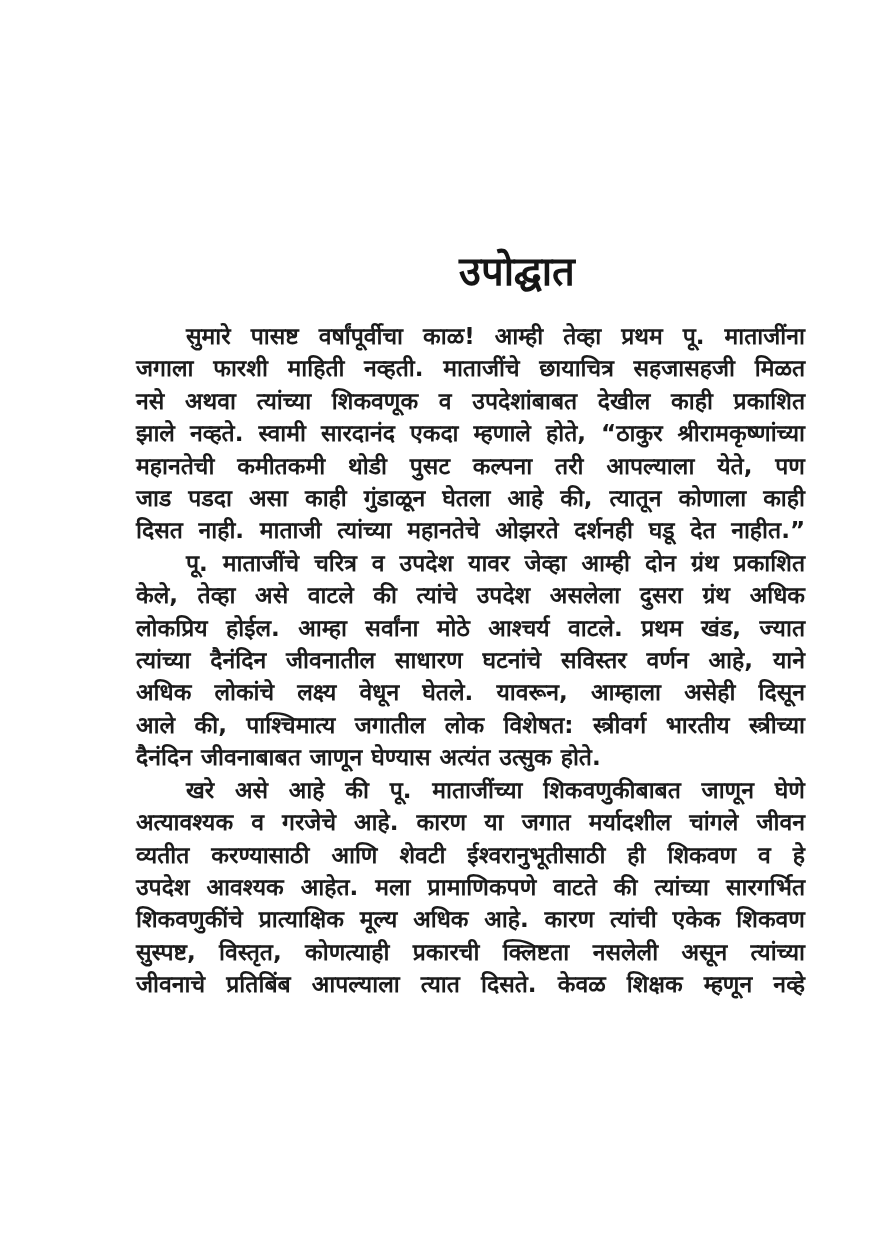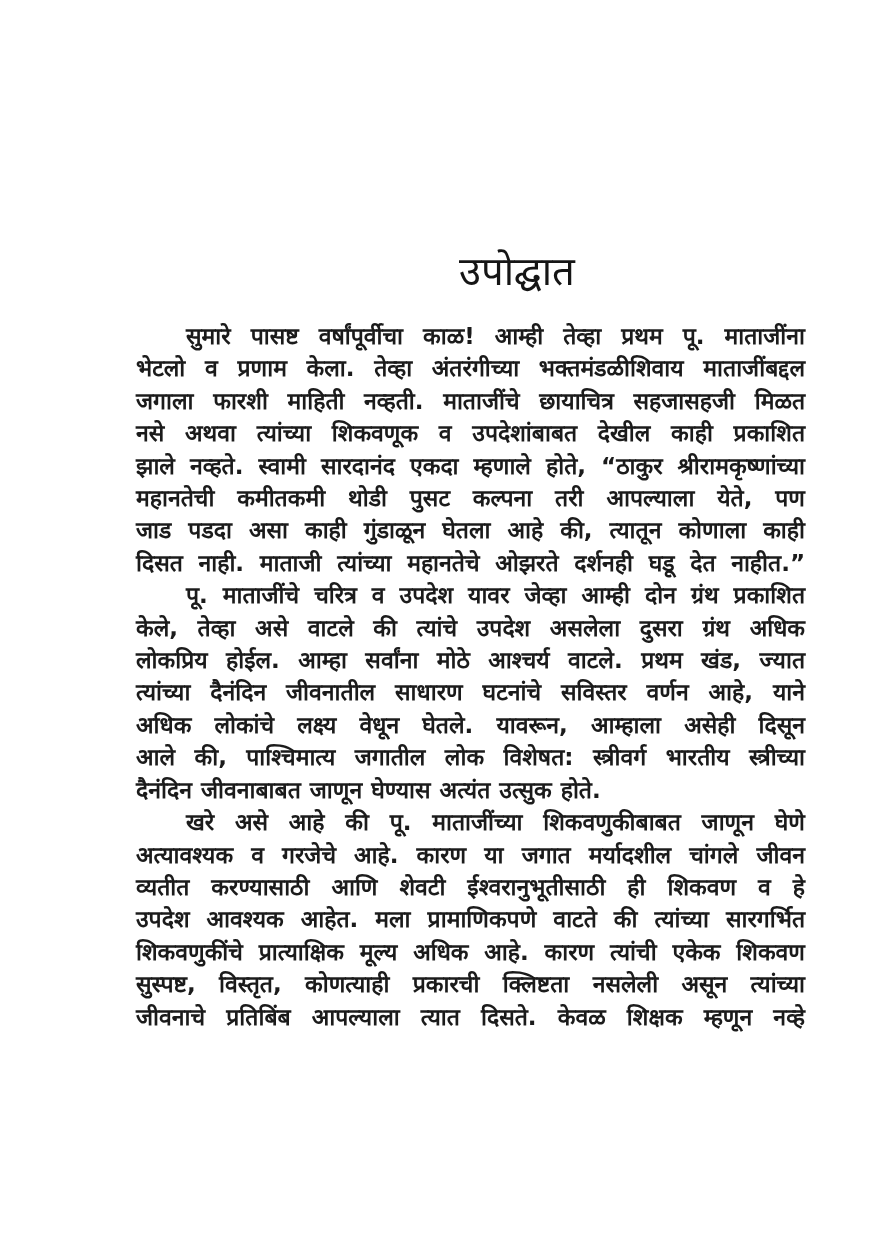--- a/index.html
+++ b/index.html
@@ -16,21 +16,21 @@
     font-family: "DejaVu Sans", sans-serif;
     color: #1b1b1b;
   }
   .title {
     position: absolute;
     top: 242px;
     left: 517px;
     transform: translateX(-50%);
     margin: 0;
     font-size: 40px;
-    font-weight: normal;
+    font-weight: bold;
     white-space: nowrap;
     color: #151515;
   }
   .body-block {
     position: absolute;
     left: 136px;
     top: 320px;
     width: 669px;
   }
   .para {
@@ -57,21 +57,20 @@
 <body>
 
 <div class="page">
 
   <h1 class="title">उपोद्घात</h1>
 
   <div class="body-block">
 
     <div class="para">
       <div class="line indent">सुमारे पासष्ट वर्षांपूर्वीचा काळ! आम्ही तेव्हा प्रथम पू. माताजींना</div>
-      <div class="line">भेटलो व प्रणाम केला. तेव्हा अंतरंगीच्या भक्तमंडळीशिवाय माताजींबद्दल</div>
       <div class="line">जगाला फारशी माहिती नव्हती. माताजींचे छायाचित्र सहजासहजी मिळत</div>
       <div class="line">नसे अथवा त्यांच्या शिकवणूक व उपदेशांबाबत देखील काही प्रकाशित</div>
       <div class="line">झाले नव्हते. स्वामी सारदानंद एकदा म्हणाले होते, “ठाकुर श्रीरामकृष्णांच्या</div>
       <div class="line">महानतेची कमीतकमी थोडी पुसट कल्पना तरी आपल्याला येते, पण</div>
       <div class="line">जाड पडदा असा काही गुंडाळून घेतला आहे की, त्यातून कोणाला काही</div>
       <div class="line">दिसत नाही. माताजी त्यांच्या महानतेचे ओझरते दर्शनही घडू देत नाहीत.”</div>
     </div>
 
     <div class="para">
       <div class="line indent">पू. माताजींचे चरित्र व उपदेश यावर जेव्हा आम्ही दोन ग्रंथ प्रकाशित</div>

